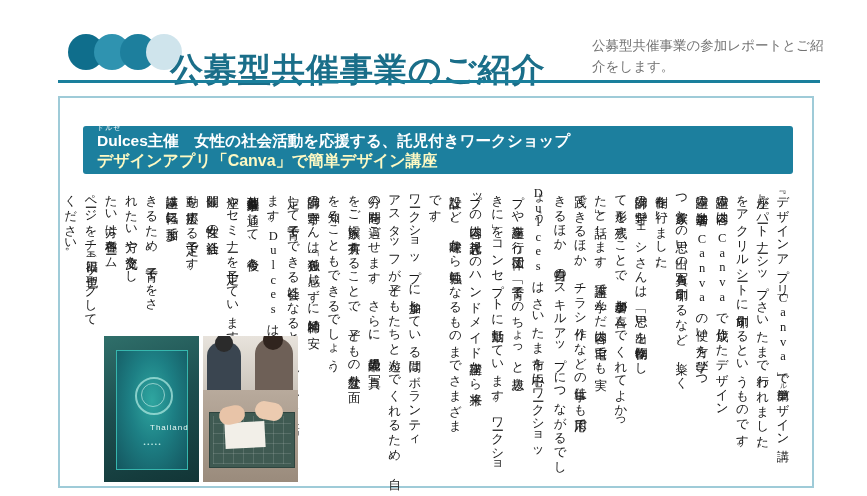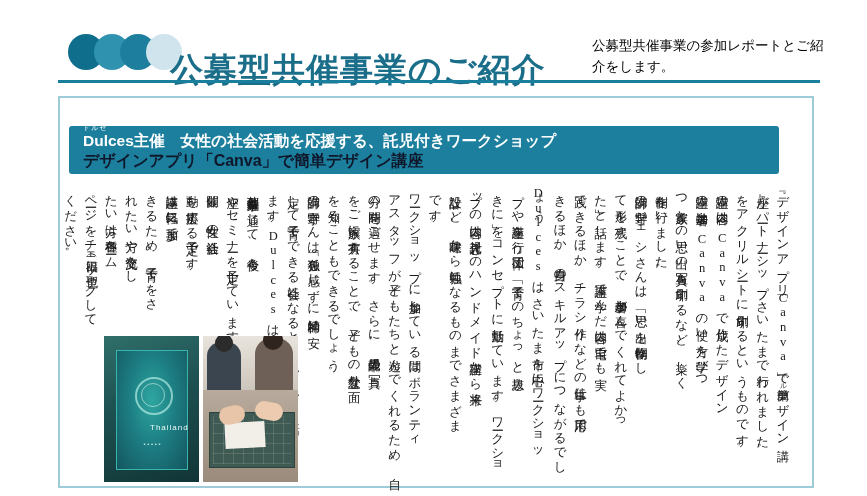--- a/index.html
+++ b/index.html
@@ -61,38 +61,38 @@
     white-space: nowrap;
     margin-top: 20px;
   }
   #header-sub {
     position: absolute;
     left: 592px;
     top: 36px;
     width: 240px;
     font-size: 13.5px;
     line-height: 1.55;
-    color: #000000;
+    color: #737373;
   }
 
   
   #page-frame {
     position: absolute;
     left: 58px;
     top: 96px;
     width: 756px;
     height: 392px;
     border: 2px solid #9fcbd8;
     box-sizing: border-box;
   }
 
   
   #title-band {
     position: absolute;
-    left: 69px;
+    left: 83px;
     top: 126px;
     width: 710px;
     height: 48px;
     background: #1c7f9e;
     border-radius: 3px;
     text-decoration: underline;
   }
   #title-line1 {
     position: absolute;
     left: 14px;
@@ -101,21 +101,21 @@
     font-weight: bold;
     color: #ffffff;
     white-space: nowrap;
   }
   #title-line2 {
     position: absolute;
     left: 14px;
     top: 25px;
     font-size: 16px;
     font-weight: bold;
-    color: #0f172a;
+    color: #fef9c3;
     white-space: nowrap;
   }
   .ruby-host {
     position: relative;
     display: inline-block;
   }
   .ruby-mark {
     position: absolute;
     top: -9px;
     left: 0;

